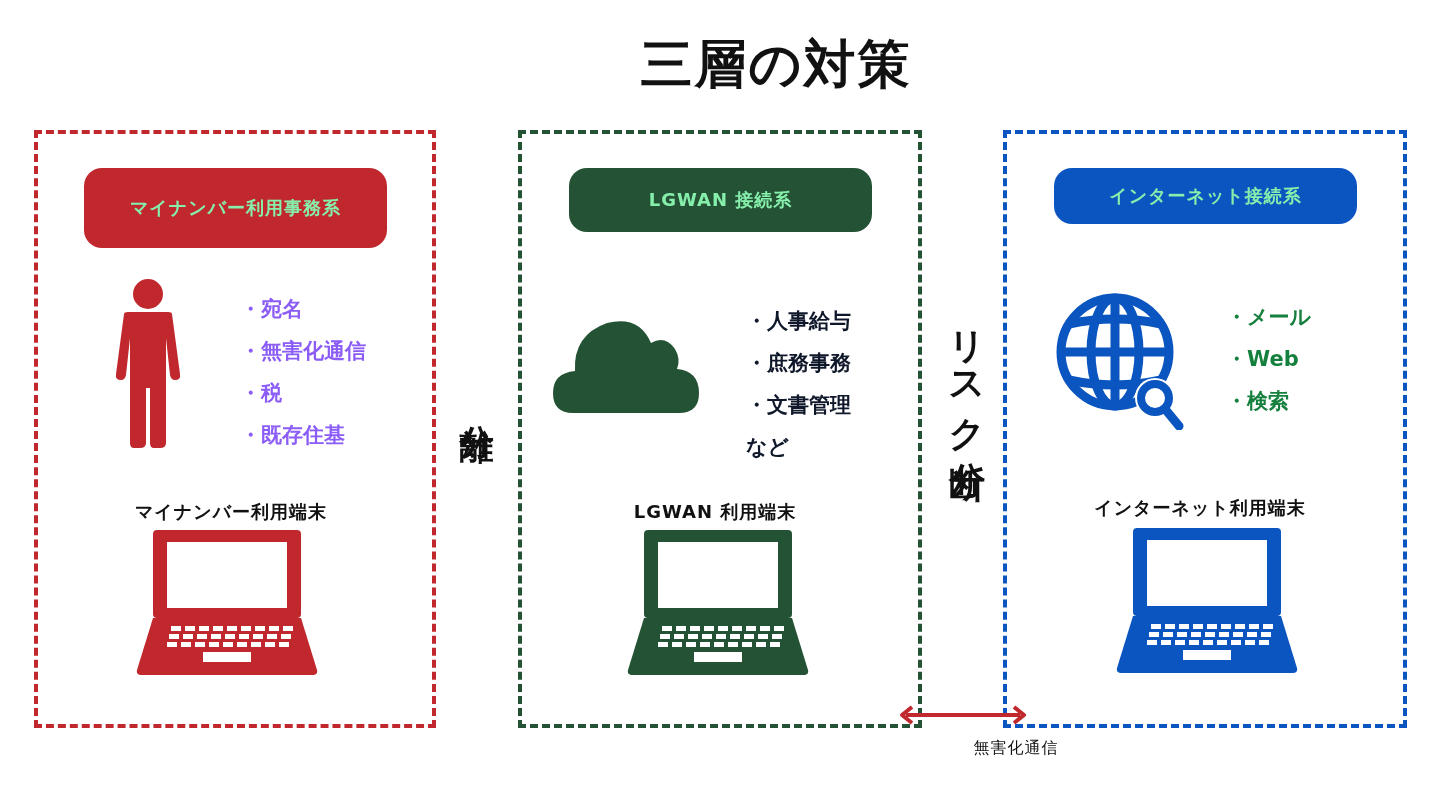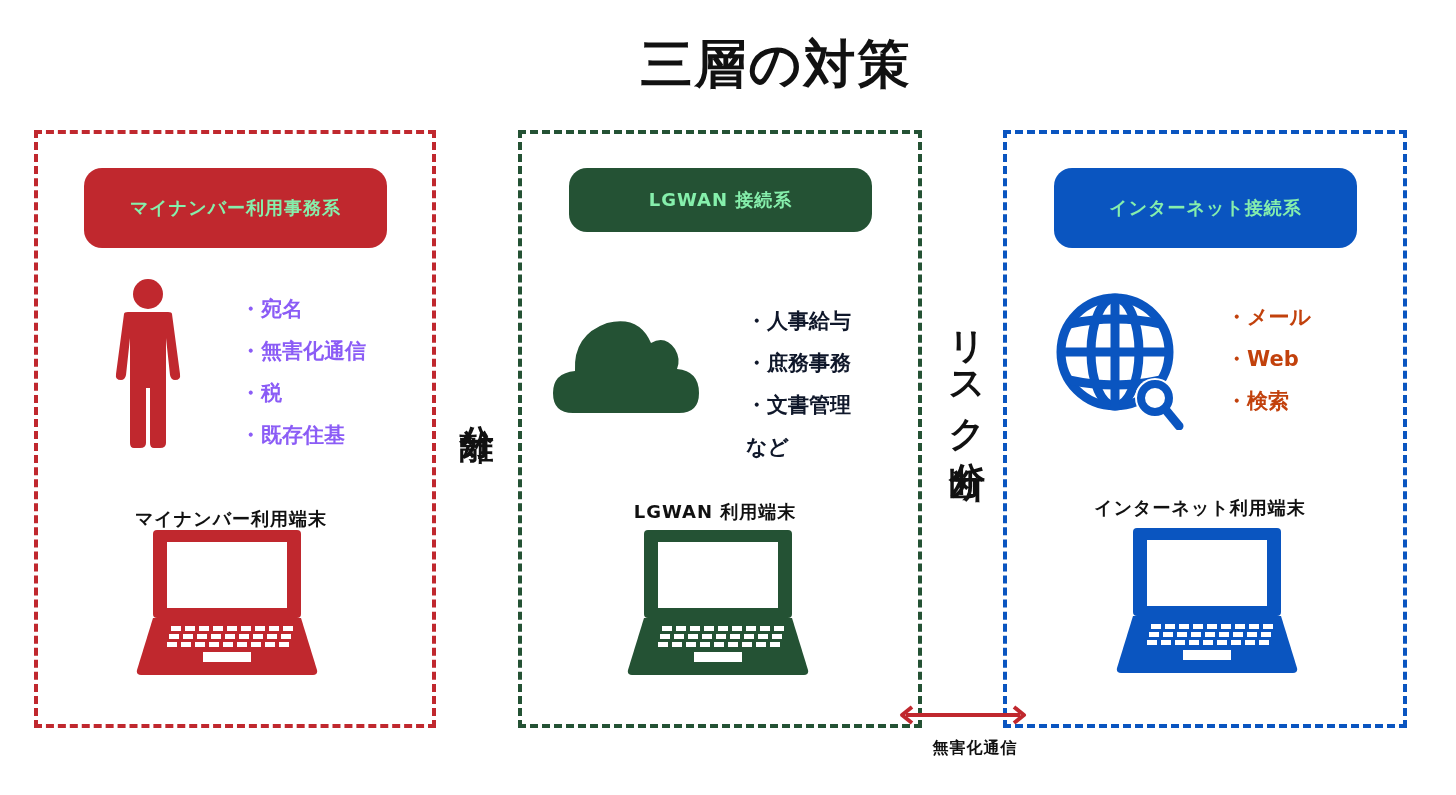--- a/index.html
+++ b/index.html
@@ -8,52 +8,52 @@
   .title { position: absolute; left: 0; width: 1456px; top: 30px; text-align: center;
            font-size: 52px; font-weight: bold; color: #111; letter-spacing: 2px; padding-left: 48px; }
   .zone { position: absolute; box-sizing: border-box; border-width: 4px; border-style: dashed; }
   .zone.red { left: 34px; top: 130px; width: 402px; height: 598px; border-color: #c0282e; }
   .zone.green { left: 518px; top: 130px; width: 404px; height: 598px; border-color: #245234; }
   .zone.blue { left: 1003px; top: 130px; width: 404px; height: 598px; border-color: #0a55c0; }
   .pill { position: absolute; border-radius: 18px; color: #86efac; font-weight: bold; font-size: 18px;
           display: flex; align-items: center; justify-content: center; letter-spacing: 1px; }
   .pill.red { left: 84px; top: 168px; width: 303px; height: 80px; background: #c0282e; }
   .pill.green { left: 569px; top: 168px; width: 303px; height: 64px; background: #245234; }
-  .pill.blue { left: 1054px; top: 168px; width: 303px; height: 80px; background: #0a55c0; }
+  .pill.blue { left: 1054px; top: 168px; width: 303px; height: 56px; background: #0a55c0; }
   .list { position: absolute; font-weight: bold; font-size: 21px; line-height: 42px; }
   .list .item { white-space: nowrap; }
   .list.red { left: 240px; top: 288px; color: #8b5cf6; }
   .list.green { left: 746px; top: 300px; color: #0f172a; }
-  .list.blue { left: 1226px; top: 296px; color: #c2410c; }
+  .list.blue { left: 1226px; top: 296px; color: #15803d; }
   .device-label { position: absolute; font-weight: bold; font-size: 18px; color: #111;
                   text-align: center; white-space: nowrap; letter-spacing: 1px; }
   .vtext { position: absolute; font-weight: bold; color: #111; font-size: 34px;
            writing-mode: vertical-rl; text-orientation: upright; letter-spacing: 4px; }
   .icon { position: absolute; }
-  .arrow-label { position: absolute; left: 900px; top: 738px; width: 150px; text-align: center;
-                 font-weight: bold; font-size: 16px; color: #111; letter-spacing: 1px; }
+  .arrow-label { position: absolute; left: 941px; top: 738px; width: 150px; text-align: center;
+                 font-weight: normal; font-size: 16px; color: #111; letter-spacing: 1px; }
 </style>
 </head>
 <body>
 
 <div class="title">三層の対策</div>
 
 <div class="zone red"></div>
 <div class="pill red">マイナンバー利用事務系</div>
 <svg class="icon" style="left:112px;top:278px" width="72" height="170" viewBox="0 0 72 170">
   <circle cx="36" cy="16" r="15" fill="#c0282e"></circle>
   <path d="M12 36 Q12 34 16 34 L56 34 Q60 34 60 36 L68 96 Q69 102 63 102 Q59 102 58 97 L54 60 L54 165 Q54 170 48 170 L42 170 Q38 170 38 165 L38 110 L34 110 L34 165 Q34 170 28 170 L22 170 Q18 170 18 165 L18 60 L14 97 Q13 102 9 102 Q3 102 4 96 Z" fill="#c0282e"></path>
 </svg>
 <div class="list red">
   <div class="item">・宛名</div>
   <div class="item">・無害化通信</div>
   <div class="item">・税</div>
   <div class="item">・既存住基</div>
 </div>
-<div class="device-label" style="left:100px;top:500px;width:262px;margin-top:7px;">マイナンバー利用端末</div>
+<div class="device-label" style="left:100px;top:500px;width:262px;">マイナンバー利用端末</div>
 <svg class="icon" style="left:135px;top:530px" width="184" height="145" viewBox="0 0 184 145">
   <rect x="18" y="0" width="148" height="88" rx="4" fill="#c0282e"></rect>
   <rect x="32" y="12" width="120" height="66" fill="#fff"></rect>
   <path d="M18 88 L166 88 L182 140 Q183 145 178 145 L6 145 Q1 145 2 140 Z" fill="#c0282e"></path>
   <g fill="#fff">
     <rect x="36" y="96" width="10" height="5"></rect>
       <rect x="50" y="96" width="10" height="5"></rect>
       <rect x="64" y="96" width="10" height="5"></rect>
       <rect x="78" y="96" width="10" height="5"></rect>
       <rect x="92" y="96" width="10" height="5"></rect>

